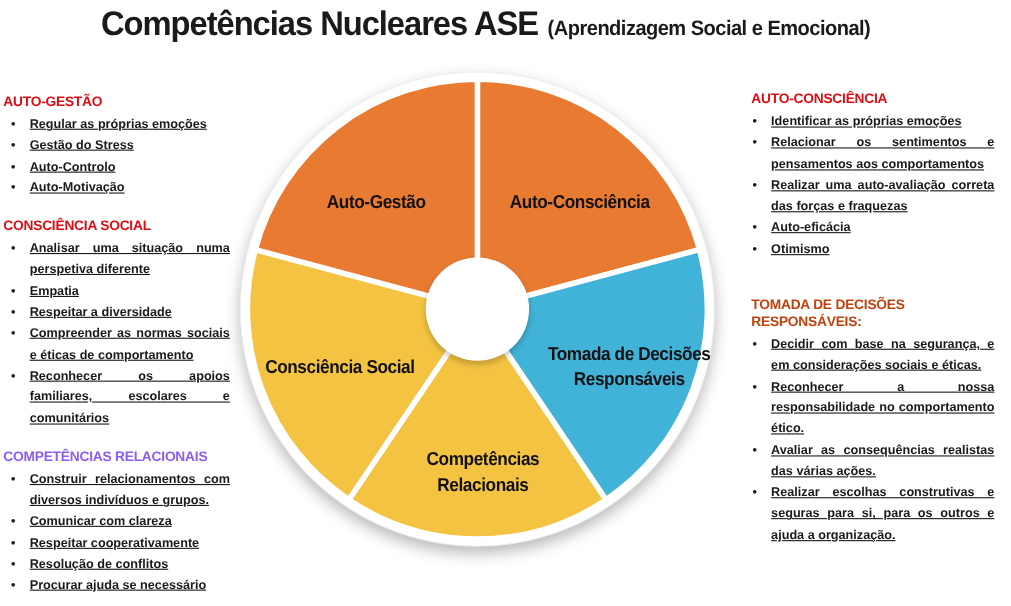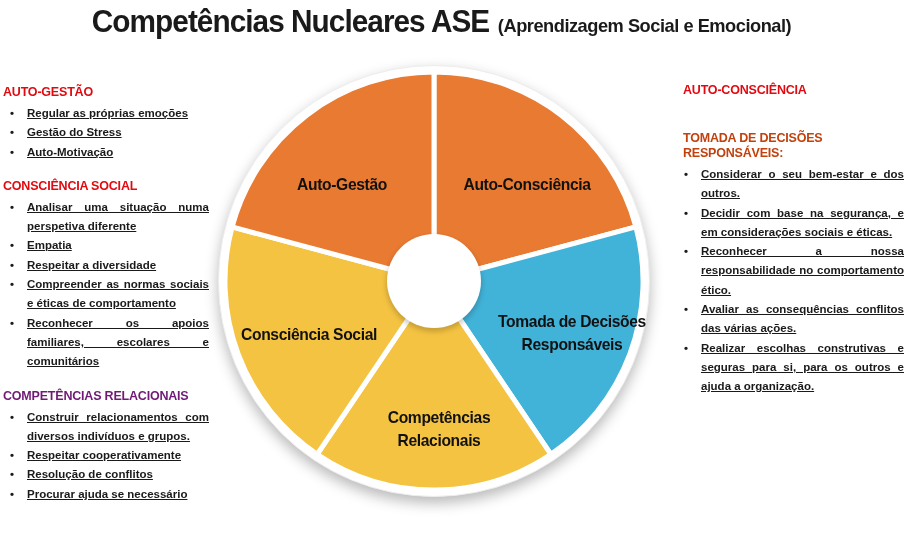--- a/index.html
+++ b/index.html
@@ -48,55 +48,63 @@
     <span class="title-main">Competências Nucleares ASE</span>
     <span class="title-sub">(Aprendizagem Social e Emocional)</span>
   </div>
 
   <div class="col col-left">
     <div class="sec">
       <h3 class="sec-heading" style="color: rgb(226, 10, 16);">AUTO-GESTÃO</h3>
       <ul>
         <li>Regular as próprias emoções</li>
         <li>Gestão do Stress</li>
+        <li>Auto-Controlo</li>
         <li>Auto-Motivação</li>
       </ul>
     </div>
     <div class="sec">
       <h3 class="sec-heading" style="color: rgb(226, 10, 16);">CONSCIÊNCIA SOCIAL</h3>
       <ul>
         <li>Analisar uma situação numa perspetiva diferente</li>
         <li>Empatia</li>
         <li>Respeitar a diversidade</li>
         <li>Compreender as normas sociais e éticas de comportamento</li>
         <li>Reconhecer os apoios familiares, escolares e comunitários</li>
       </ul>
     </div>
     <div class="sec">
-      <h3 class="sec-heading" style="color: #701a75;">COMPETÊNCIAS RELACIONAIS</h3>
+      <h3 class="sec-heading" style="color: #8b5cf6;">COMPETÊNCIAS RELACIONAIS</h3>
       <ul>
         <li>Construir relacionamentos com diversos indivíduos e grupos.</li>
+        <li>Comunicar com clareza</li>
         <li>Respeitar cooperativamente</li>
         <li>Resolução de conflitos</li>
         <li>Procurar ajuda se necessário</li>
       </ul>
     </div>
   </div>
 
   <div class="col col-right">
     <div class="sec sec-first">
       <h3 class="sec-heading" style="color: rgb(226, 10, 16);">AUTO-CONSCIÊNCIA</h3>
+      <ul>
+        <li>Identificar as próprias emoções</li>
+        <li>Relacionar os sentimentos e pensamentos aos comportamentos</li>
+        <li>Realizar uma auto-avaliação correta das forças e fraquezas</li>
+        <li>Auto-eficácia</li>
+        <li>Otimismo</li>
+      </ul>
     </div>
     <div class="sec">
       <h3 class="sec-heading" style="color: #c2410c;">TOMADA DE DECISÕES RESPONSÁVEIS:</h3>
       <ul>
-        <li>Considerar o seu bem-estar e dos outros.</li>
         <li>Decidir com base na segurança, e em considerações sociais e éticas.</li>
         <li>Reconhecer a nossa responsabilidade no comportamento ético.</li>
-        <li>Avaliar as consequências conflitos das várias ações.</li>
+        <li>Avaliar as consequências realistas das várias ações.</li>
         <li>Realizar escolhas construtivas e seguras para si, para os outros e ajuda a organização.</li>
       </ul>
     </div>
   </div>
 
   <div class="pie-wrap">
     <div class="pie-disc"></div>
     <svg class="pie-svg" width="432" height="432" viewBox="0 0 432 432">
       <defs>
         <filter id="soft-blur" x="-50%" y="-50%" width="200%" height="200%">

